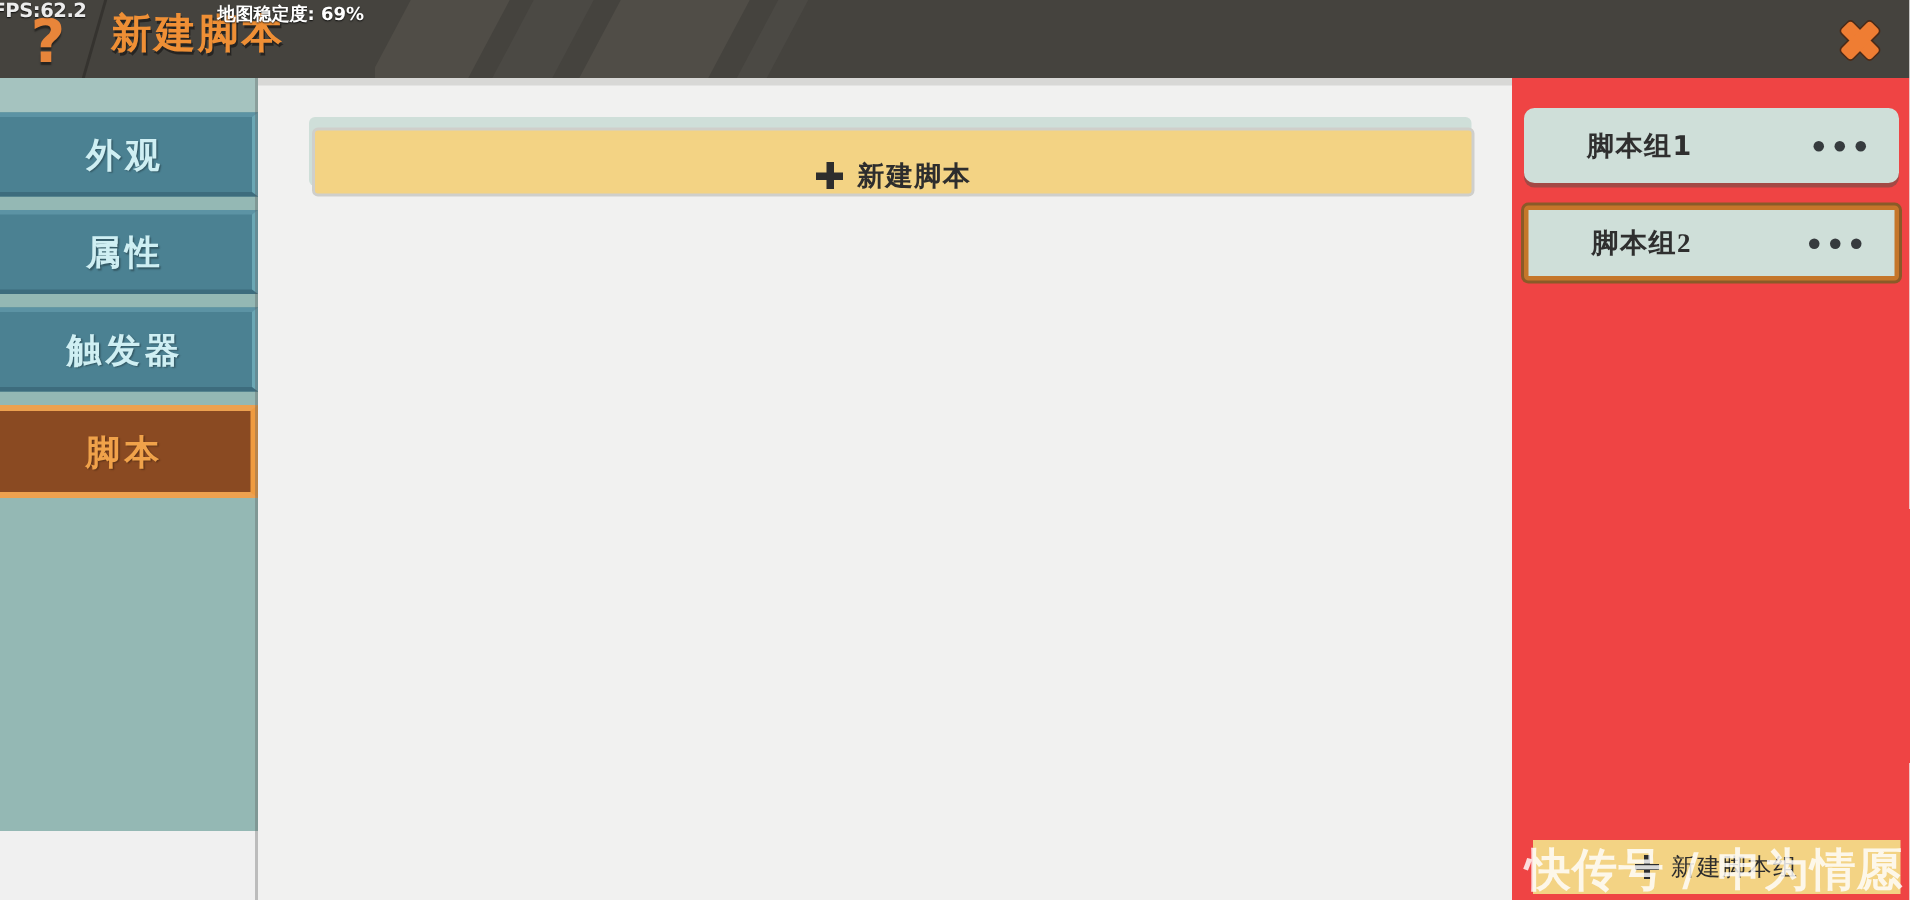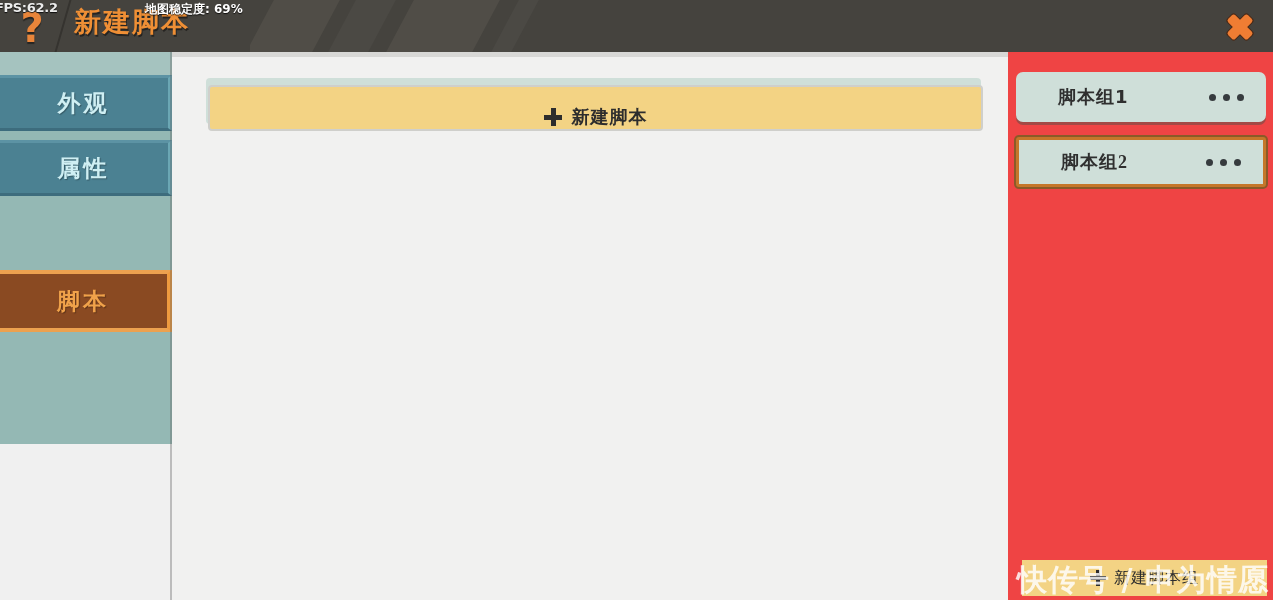--- a/index.html
+++ b/index.html
@@ -78,21 +78,21 @@
   .close-btn {
     position: absolute; right: 12px; top: 6px;
     width: 42px; height: 42px;
     cursor: pointer;
   }
   .close-btn svg { display:block; }
 
   
   .sidebar {
     position: absolute; left: 0; top: 52px;
-    width: 172px; height: 392px;
+    width: 172px; height: 502px;
     background: #94b8b4;
   }
   .side-top-strip {
     position: absolute; left: 0; top: 0;
     width: 172px; height: 23px;
     background: #a5c3bf;
   }
   .side-tab {
     position: absolute; left: -1px;
     width: 173px; height: 56px;
@@ -283,20 +283,23 @@
   </div>
 
   <div class="sidebar">
     <div class="side-top-strip"></div>
     <div class="side-tab t0">
       <span class="tab-label">外观</span>
     </div>
     <div class="side-tab t1">
       <span class="tab-label">属性</span>
     </div>
+    <div class="side-tab t2">
+      <span class="tab-label">触发器</span>
+    </div>
     <div class="side-tab active">
       <span class="tab-label">脚本</span>
     </div>
   </div>
   <div class="sidebar-edge"></div>
 
   <div class="main">
     <div class="main-topline"></div>
     <div class="script-row">
       <span class="checkbox">

